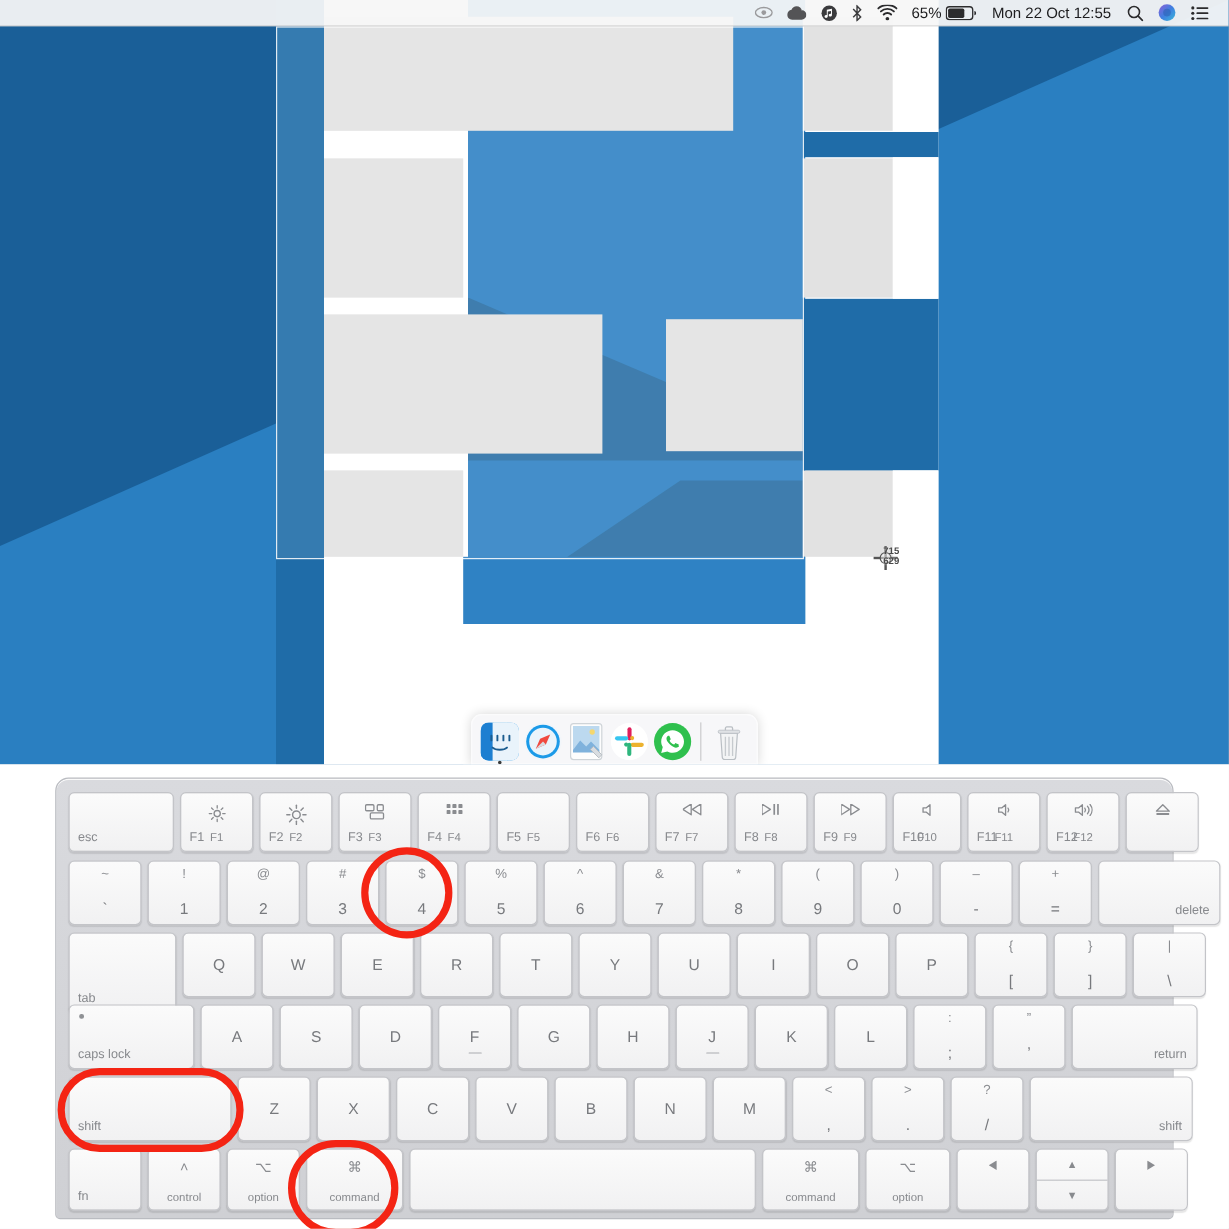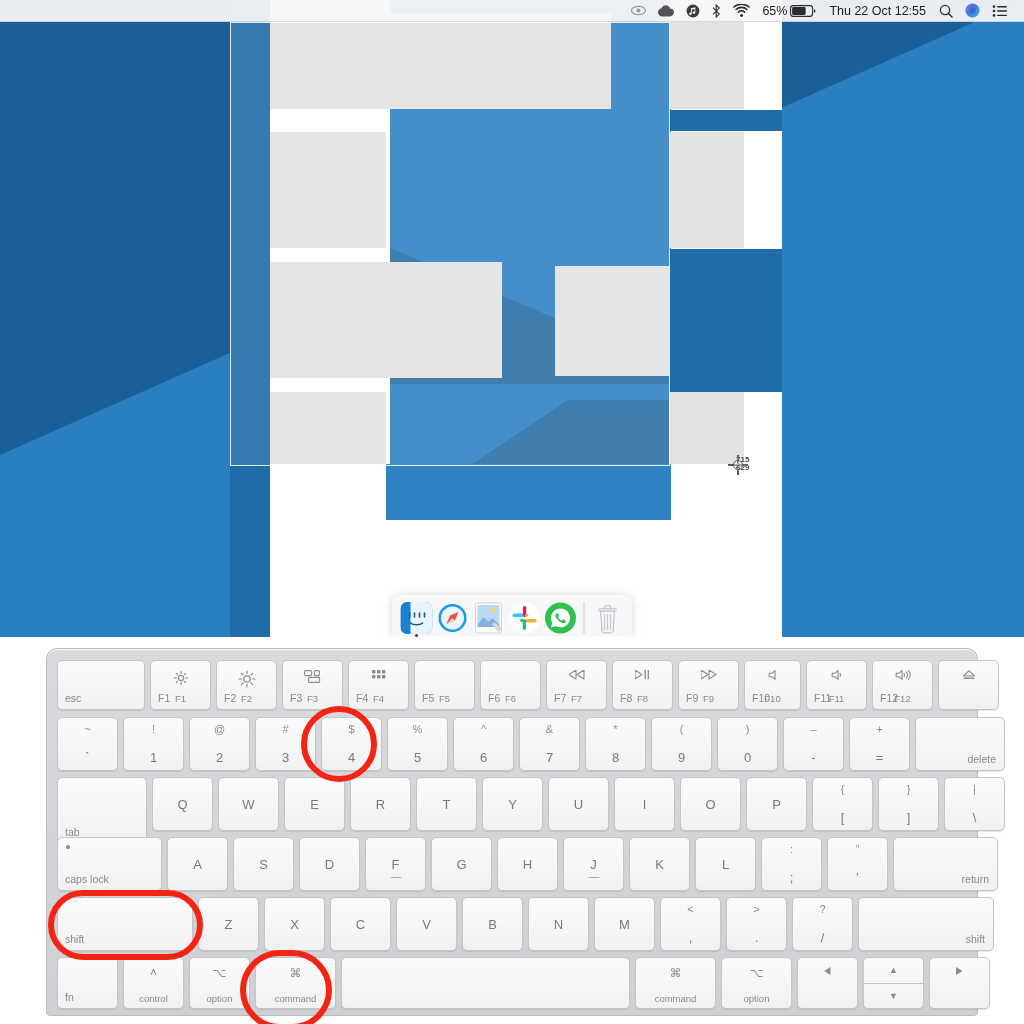--- a/index.html
+++ b/index.html
@@ -306,21 +306,21 @@
           </svg>
         </div>
         <div class="mb-status">
           <span class="mb-batt-text">65%</span>
           <svg width="26" height="12" viewBox="0 0 26 12">
             <rect x="0.6" y="0.6" width="22" height="10.8" rx="2.6" fill="none" stroke="#2b2b2d" stroke-width="1.1"></rect>
             <rect x="2.1" y="2.1" width="13.5" height="7.8" rx="1.4" fill="#2b2b2d"></rect>
             <path d="M24 4.2v3.6c1-.3 1.4-.9 1.4-1.8S25 4.5 24 4.2z" fill="#2b2b2d"></path>
           </svg>
         </div>
-        <div class="mb-clock">Thu 22 Oct  12:55</div>
+        <div class="mb-clock">Mon 22 Oct  12:55</div>
         <div class="mb-status">
           <svg width="14" height="14" viewBox="0 0 14 14">
               <circle cx="6" cy="6" r="4.6" fill="none" stroke="#2b2b2d" stroke-width="1.3"></circle>
               <path stroke="#2b2b2d" stroke-width="1.4" stroke-linecap="round" d="M9.5 9.5L13 13"></path>
             </svg>
         </div>
         <div class="mb-status">
           <svg width="15" height="15" viewBox="0 0 15 15">
               <defs>
                 <linearGradient id="sg" x1="0" y1="0" x2="1" y2="1">
@@ -618,21 +618,21 @@
             <div class="lbl-bot">0</div>
           </div>
           <div class="key" style="width: 61px; height: 54px; margin-right: 5px;">
             <div class="lbl-top">–</div>
             <div class="lbl-bot">-</div>
           </div>
           <div class="key" style="width: 61px; height: 54px; margin-right: 5px;">
             <div class="lbl-top">+</div>
             <div class="lbl-bot">=</div>
           </div>
-          <div class="key" style="width: 90px; height: 54px; margin-right: 5px;">
+          <div class="key" style="width: 102px; height: 54px; margin-right: 5px;">
             <div class="lbl-br">delete</div>
           </div>
         </div>
       <div class="kb-row" id="row-qwerty" style="left: 10px; top: 128px; height: 54px;">
           <div class="key" style="width: 90px; height: 67px; margin-right: 5px;">
             <div class="lbl-bl">tab</div>
           </div>
           <div class="key" style="width: 61px; height: 54px; margin-right: 5px;">
             <div class="lbl-main">Q</div>
           </div>

